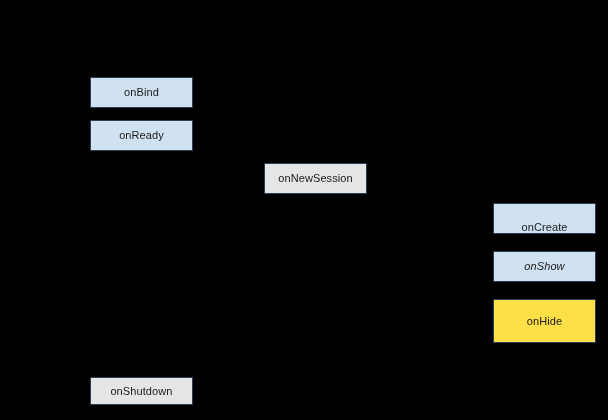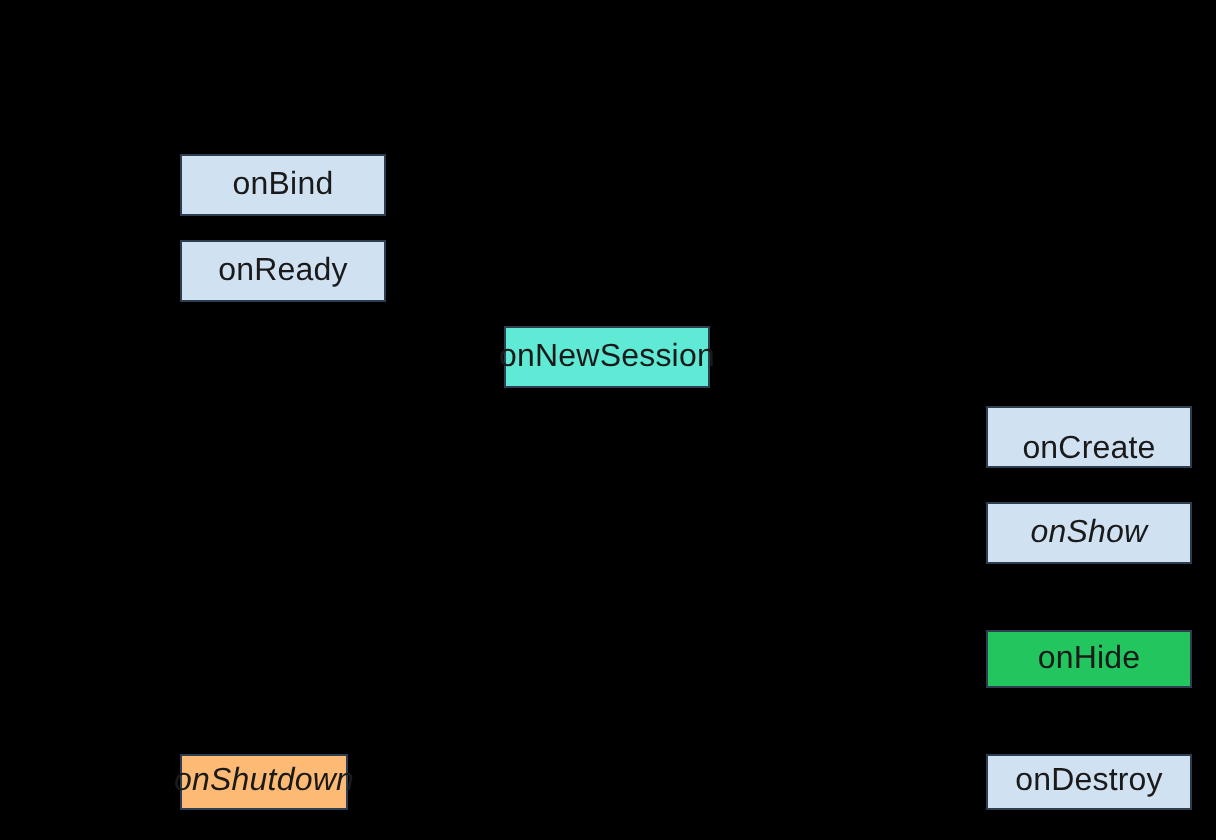--- a/index.html
+++ b/index.html
@@ -20,52 +20,49 @@
   }
   .node {
     position: absolute;
     box-sizing: border-box;
     background: #d0e1f2;
     border: 1px solid #2c3e50;
     display: flex;
     align-items: center;
     justify-content: center;
     color: #1a1a1a;
-    font-size: 16px;
+    font-size: 11px;
     line-height: 1;
     letter-spacing: 0.1px;
     white-space: nowrap;
     user-select: none;
   }
   .node-label {
     display: block;
     text-align: center;
   }
 </style>
 </head>
 <body>
 
 <div id="canvas" style="background: rgb(0, 0, 0);">
     <div class="node" style="left: 90px; top: 77px; width: 103px; height: 31px; background: rgb(208, 225, 242); border-color: rgb(44, 62, 80); color: rgb(26, 26, 26);">
       <span class="node-label">onBind</span>
     </div>
     <div class="node" style="left: 90px; top: 120px; width: 103px; height: 31px; background: rgb(208, 225, 242); border-color: rgb(44, 62, 80); color: rgb(26, 26, 26);">
       <span class="node-label">onReady</span>
     </div>
-    <div class="node" style="left: 252px; top: 163px; width: 103px; height: 31px; background: #5eead4; border-color: rgb(44, 62, 80); color: rgb(26, 26, 26); align-items: center;">
+    <div class="node" style="left: 264px; top: 163px; width: 103px; height: 31px; background: #e5e5e5; border-color: rgb(44, 62, 80); color: rgb(26, 26, 26); align-items: center;">
       <span class="node-label">onNewSession</span>
     </div>
     <div class="node" style="left: 493px; top: 203px; width: 103px; height: 31px; background: rgb(208, 225, 242); border-color: rgb(44, 62, 80); color: rgb(26, 26, 26); align-items: flex-end;">
       <span class="node-label">onCreate</span>
     </div>
     <div class="node" style="left: 493px; top: 251px; width: 103px; height: 31px; background: rgb(208, 225, 242); border-color: rgb(44, 62, 80); color: rgb(26, 26, 26); font-style: italic;">
       <span class="node-label">onShow</span>
     </div>
-    <div class="node" style="left: 493px; top: 315px; width: 103px; height: 29px; background: #22c55e; border-color: rgb(44, 62, 80); color: rgb(26, 26, 26);">
+    <div class="node" style="left: 493px; top: 299px; width: 103px; height: 44px; background: #fde047; border-color: rgb(44, 62, 80); color: rgb(26, 26, 26);">
       <span class="node-label">onHide</span>
     </div>
-    <div class="node" style="left: 90px; top: 377px; width: 84px; height: 28px; background: #fdba74; border-color: rgb(44, 62, 80); color: rgb(26, 26, 26); font-style: italic;">
+    <div class="node" style="left: 90px; top: 377px; width: 103px; height: 28px; background: #e5e5e5; border-color: rgb(44, 62, 80); color: rgb(26, 26, 26);">
       <span class="node-label">onShutdown</span>
-    </div>
-    <div class="node" style="left: 493px; top: 377px; width: 103px; height: 28px; background: rgb(208, 225, 242); border-color: rgb(44, 62, 80); color: rgb(26, 26, 26);">
-      <span class="node-label">onDestroy</span>
     </div>
   </div>
 
 </body></html>

